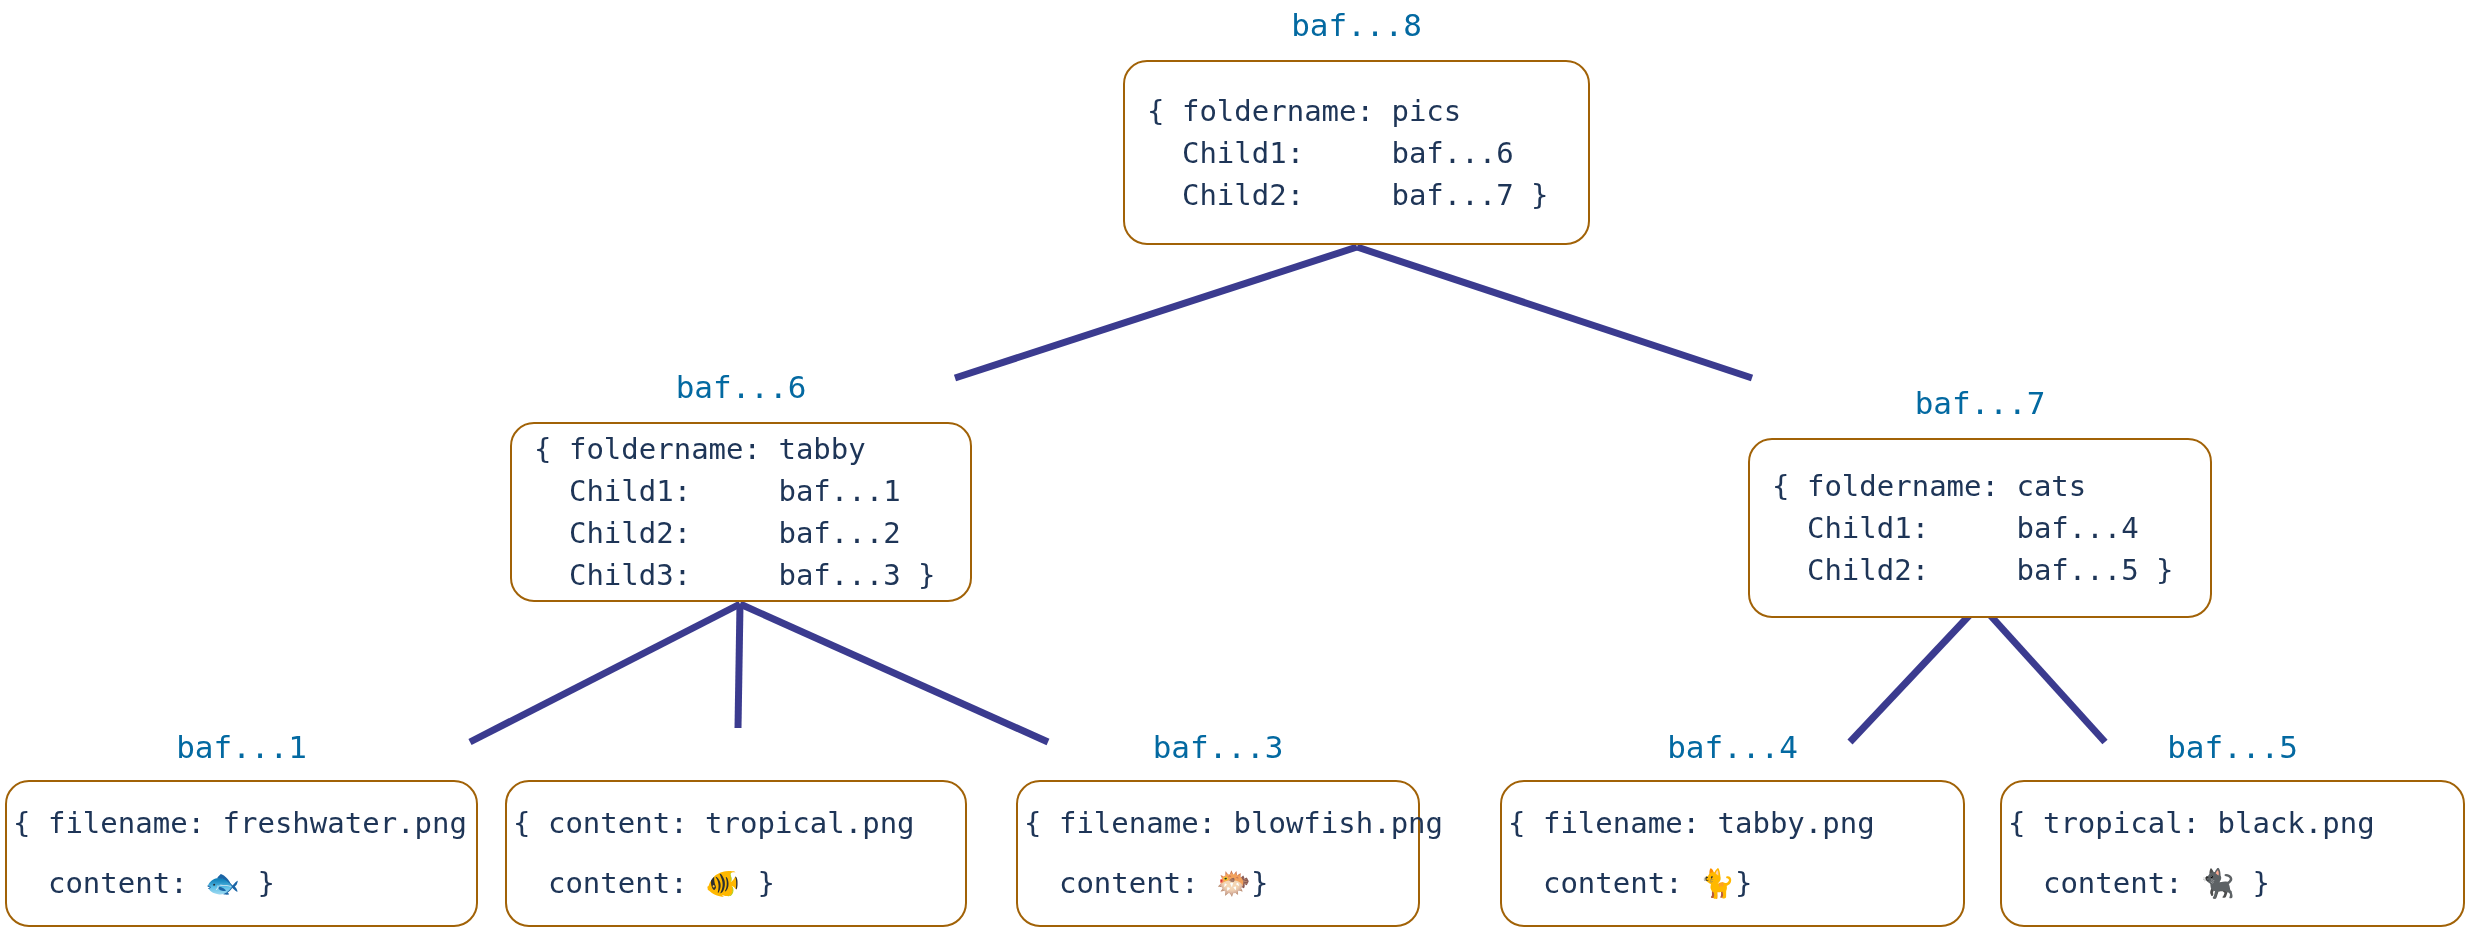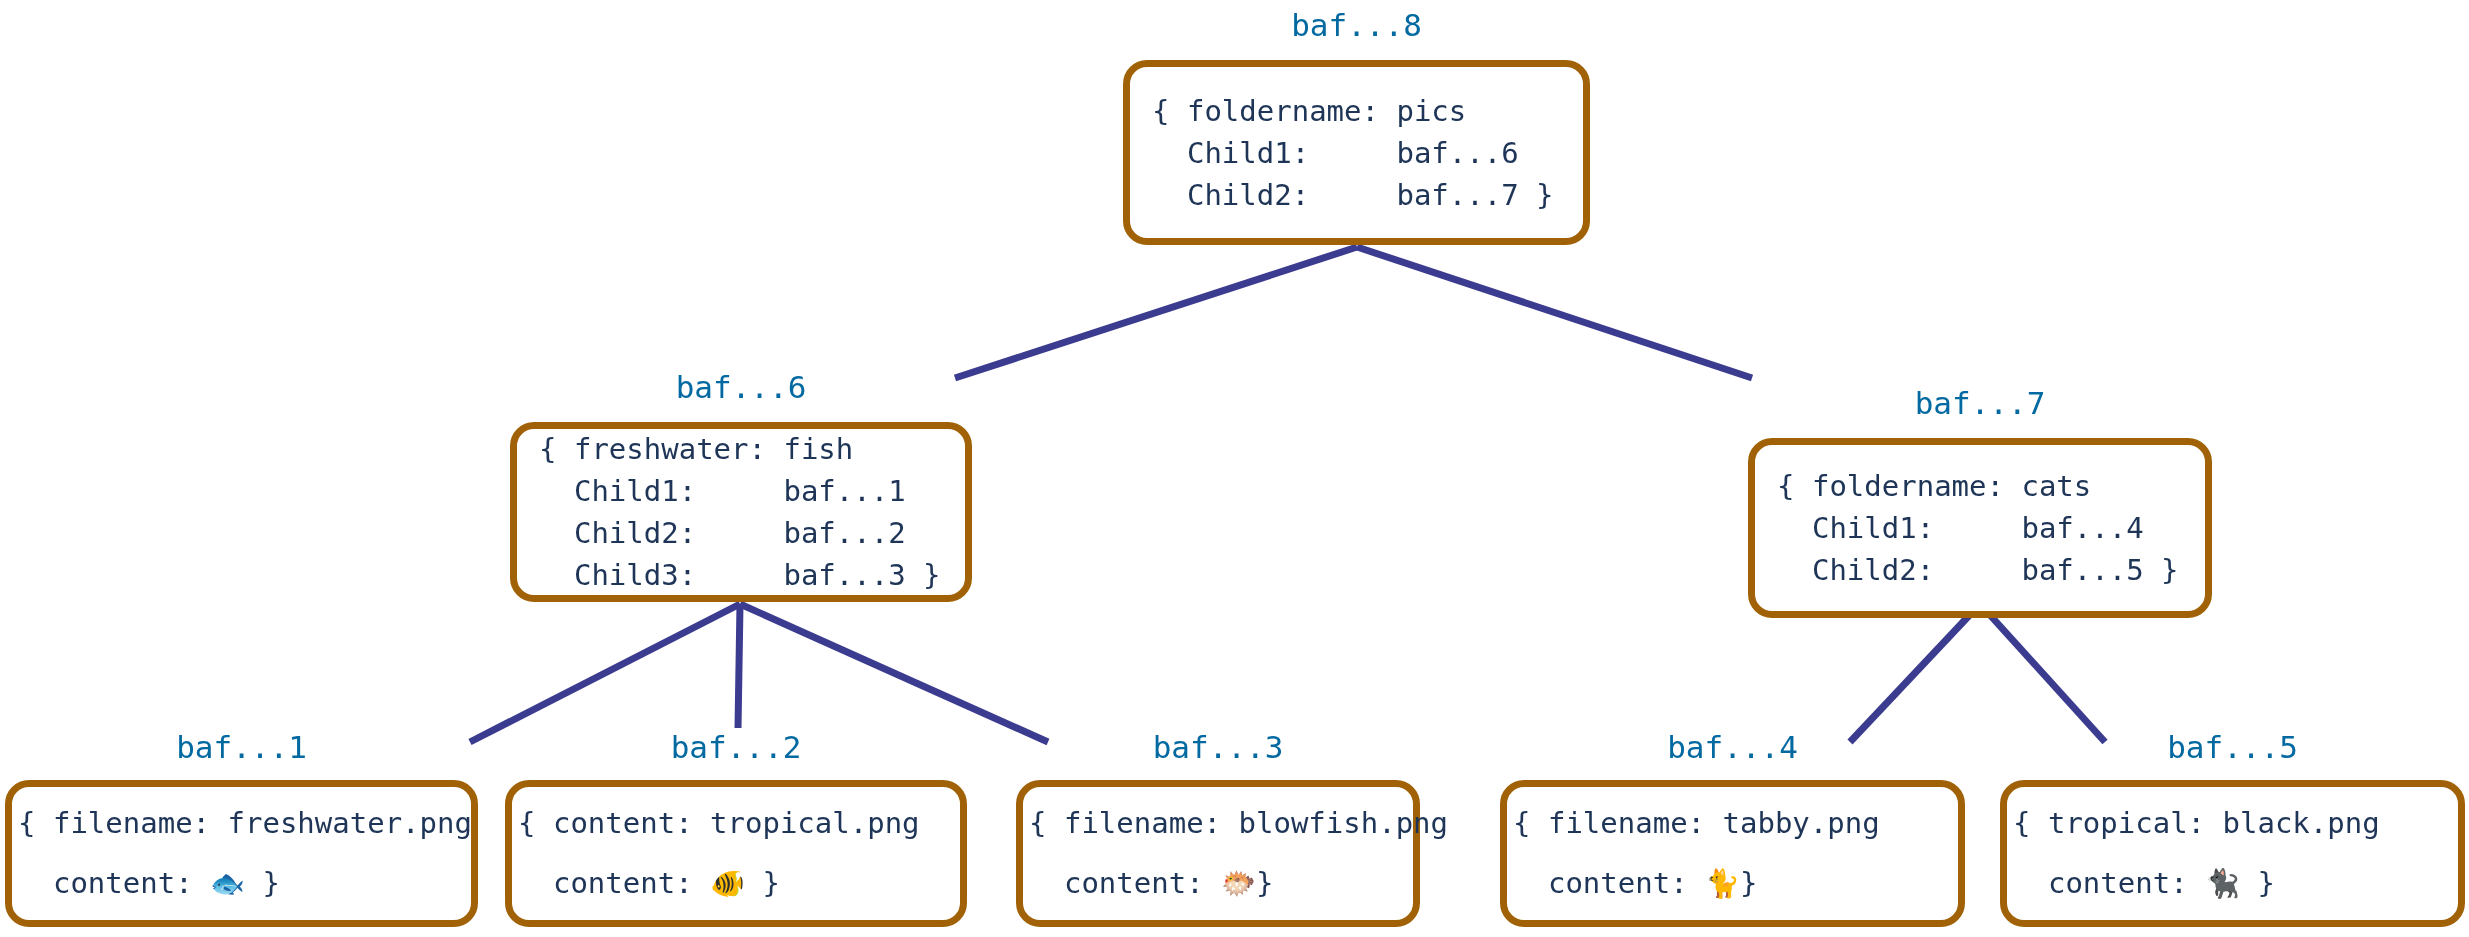--- a/index.html
+++ b/index.html
@@ -50,21 +50,21 @@
     letter-spacing: 0px;
     white-space: pre;
   }
   .node-box {
     position: absolute;
     left: 0;
     top: 0;
     width: 100%;
     height: 100%;
     box-sizing: border-box;
-    border: 7px solid #a16207;
+    border: 2px solid #a16207;
     border-radius: 24px;
     background: #ffffff;
     display: flex;
     align-items: center;
     justify-content: flex-start;
   }
   .node-text {
     color: #1e3557;
     font-family: "DejaVu Sans Mono", "Liberation Mono", monospace;
     font-size: 29px;
@@ -127,21 +127,21 @@
     <div class="node-box">
       <div class="node-text">{ foldername: pics
   Child1:     baf...6
   Child2:     baf...7 }</div>
     </div>
   </div>
 
   <div class="node" id="node-fish">
     <div class="node-label">baf...6</div>
     <div class="node-box">
-      <div class="node-text">{ freshwater: fish
+      <div class="node-text">{ foldername: tabby
   Child1:     baf...1
   Child2:     baf...2
   Child3:     baf...3 }</div>
     </div>
   </div>
 
   <div class="node" id="node-cats">
     <div class="node-label">baf...7</div>
     <div class="node-box">
       <div class="node-text">{ foldername: cats
@@ -152,21 +152,20 @@
 
   <div class="node leaf" id="node-leaf-1">
     <div class="node-label">baf...1</div>
     <div class="node-box">
       <div class="node-text"><span>{ filename: freshwater.png</span>
 <span>  content: </span><span class="emoji">🐟</span><span> }</span></div>
     </div>
   </div>
 
   <div class="node leaf" id="node-leaf-2">
-    <div class="node-label">baf...2</div>
     <div class="node-box">
       <div class="node-text"><span>{ content: tropical.png</span>
 <span>  content: </span><span class="emoji">🐠</span><span> }</span></div>
     </div>
   </div>
 
   <div class="node leaf" id="node-leaf-3">
     <div class="node-label">baf...3</div>
     <div class="node-box">
       <div class="node-text"><span>{ filename: blowfish.png</span>

